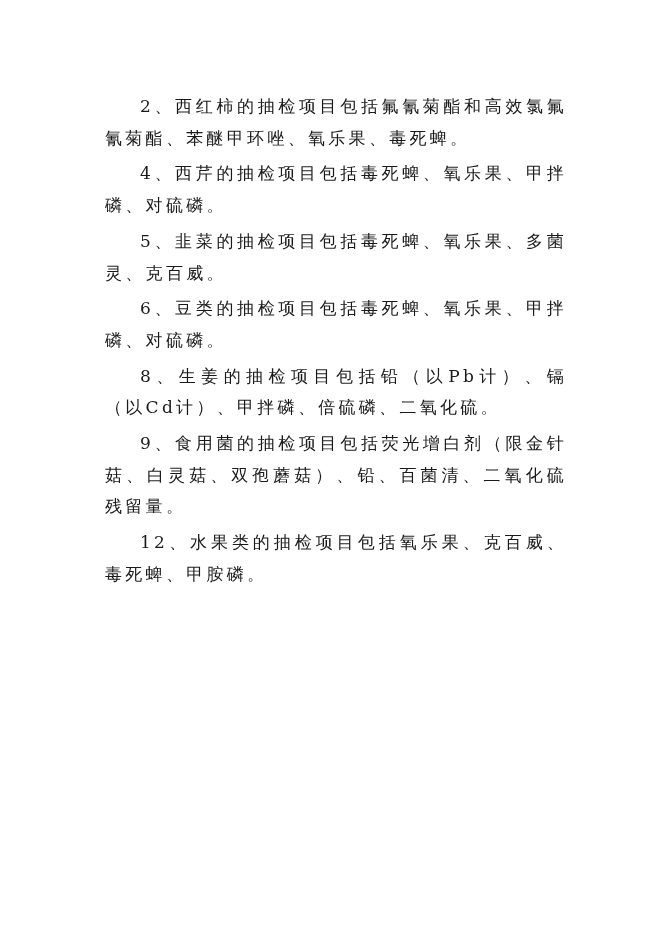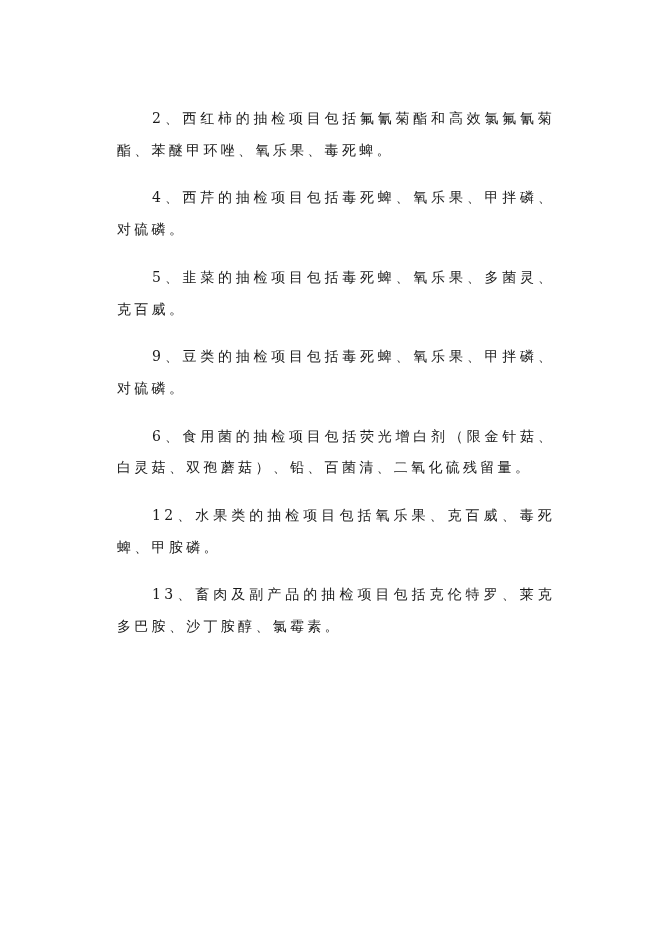--- a/index.html
+++ b/index.html
@@ -15,33 +15,33 @@
       font-family: "DejaVu Serif", "Liberation Serif", serif;
       color: #1a1a1a;
     }
     .page {
       position: absolute;
       left: 101px;
       top: 87px;
       width: 470px;
     }
     .para {
-      margin: 16px;
-      font-size: 14px;
+      margin: 4px;
+      font-size: 17px;
       line-height: 31.7px;
       letter-spacing: 3.3px;
       text-indent: 35px;
       text-align: justify;
       word-break: break-all;
     }
   </style>
 </head>
 <body>
 
 <div class="page">
   <p class="para">2、西红柿的抽检项目包括氟氰菊酯和高效氯氟氰菊酯、苯醚甲环唑、氧乐果、毒死蜱。</p>
   <p class="para">4、西芹的抽检项目包括毒死蜱、氧乐果、甲拌磷、对硫磷。</p>
   <p class="para">5、韭菜的抽检项目包括毒死蜱、氧乐果、多菌灵、克百威。</p>
-  <p class="para">9、豆类的抽检项目包括毒死蜱、氧乐果、甲拌磷、对硫磷。</p>
-  <p class="para">6、食用菌的抽检项目包括荧光增白剂（限金针菇、白灵菇、双孢蘑菇）、铅、百菌清、二氧化硫残留量。</p>
+  <p class="para">6、豆类的抽检项目包括毒死蜱、氧乐果、甲拌磷、对硫磷。</p>
+  <p class="para">8、生姜的抽检项目包括铅（以Pb计）、镉（以Cd计）、甲拌磷、倍硫磷、二氧化硫。</p>
+  <p class="para">9、食用菌的抽检项目包括荧光增白剂（限金针菇、白灵菇、双孢蘑菇）、铅、百菌清、二氧化硫残留量。</p>
   <p class="para">12、水果类的抽检项目包括氧乐果、克百威、毒死蜱、甲胺磷。</p>
-  <p class="para">13、畜肉及副产品的抽检项目包括克伦特罗、莱克多巴胺、沙丁胺醇、氯霉素。</p>
 </div>
 
 </body></html>

